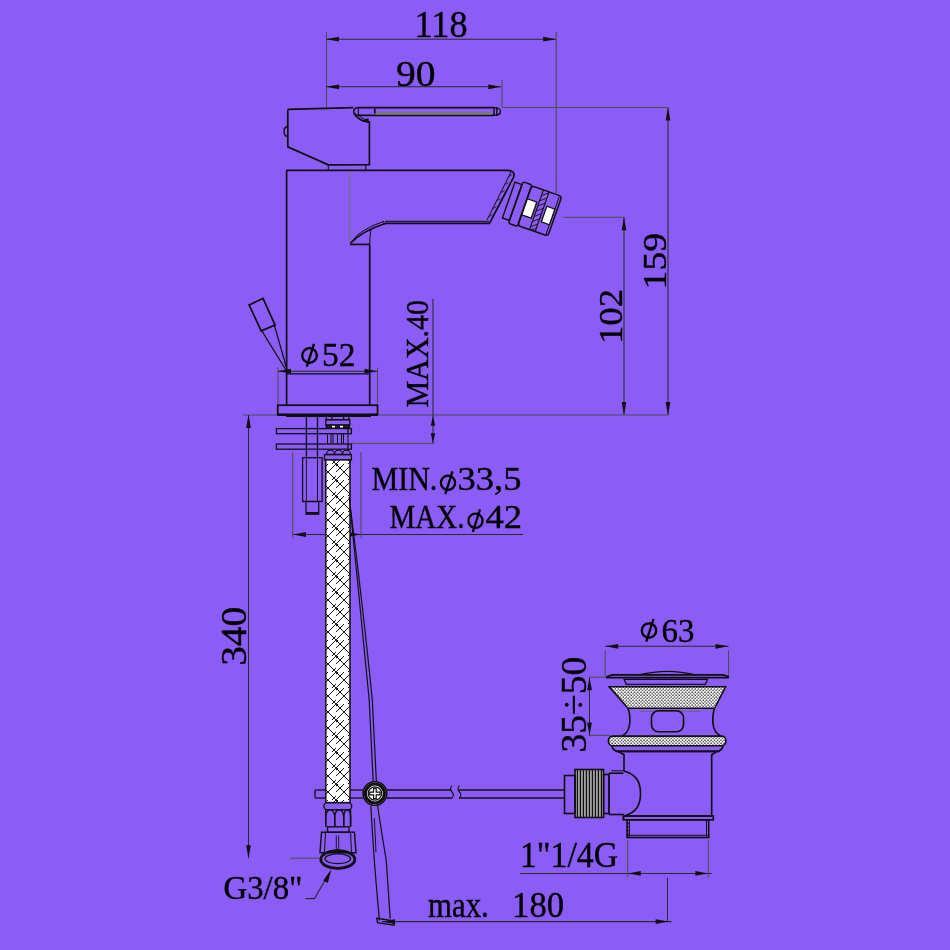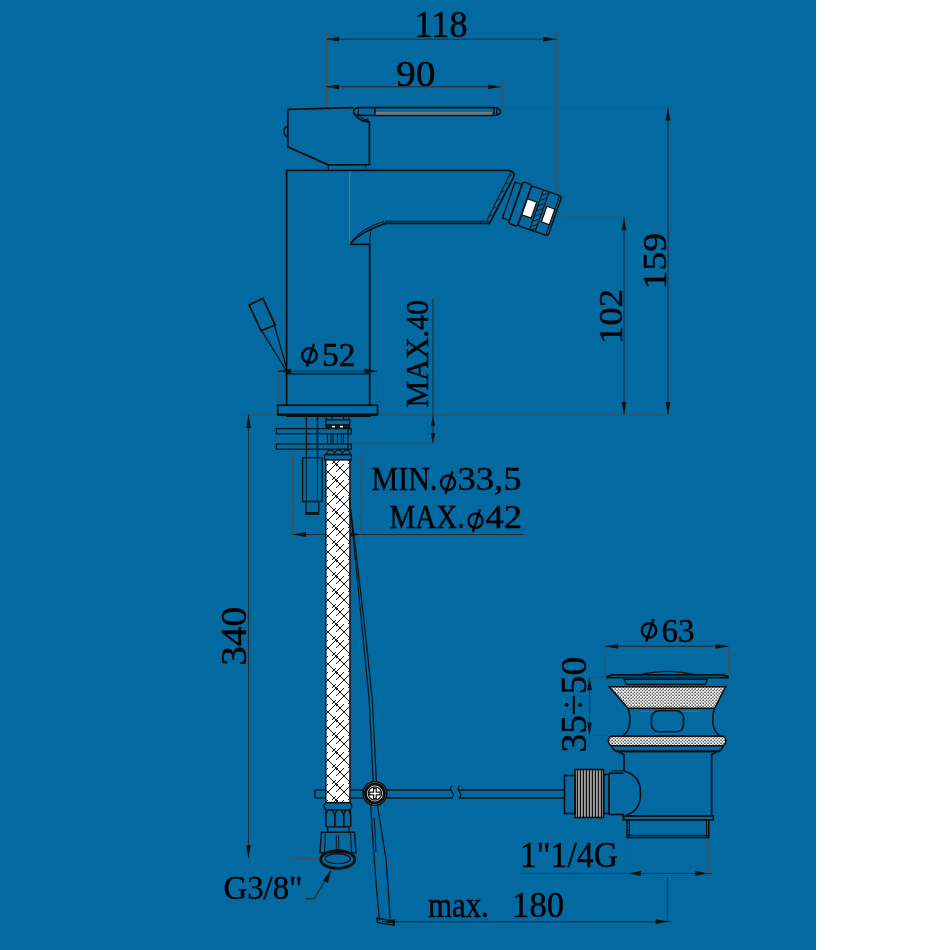--- a/index.html
+++ b/index.html
@@ -1,16 +1,16 @@
 <!DOCTYPE html>
 <html><head>
 <meta charset="utf-8">
 <style>
   html,body{margin:0;padding:0;background:#fff;}
-  #page{width:816px;height:950px;position:relative;background:#0369a1;overflow:hidden;}
+  #page{width:950px;height:950px;position:relative;background:#8b5cf6;overflow:hidden;}
   svg{position:absolute;top:0;left:0;}
   text{font-family:"Liberation Serif", serif;fill:#000;}
 </style>
 </head>
 <body>
 <div id="page">
 <svg width="950" height="950" viewBox="0 0 950 950">
 <defs>
   <pattern id="xh" width="16" height="16" patternUnits="userSpaceOnUse">
     <rect width="16" height="16" fill="#fff"></rect>

